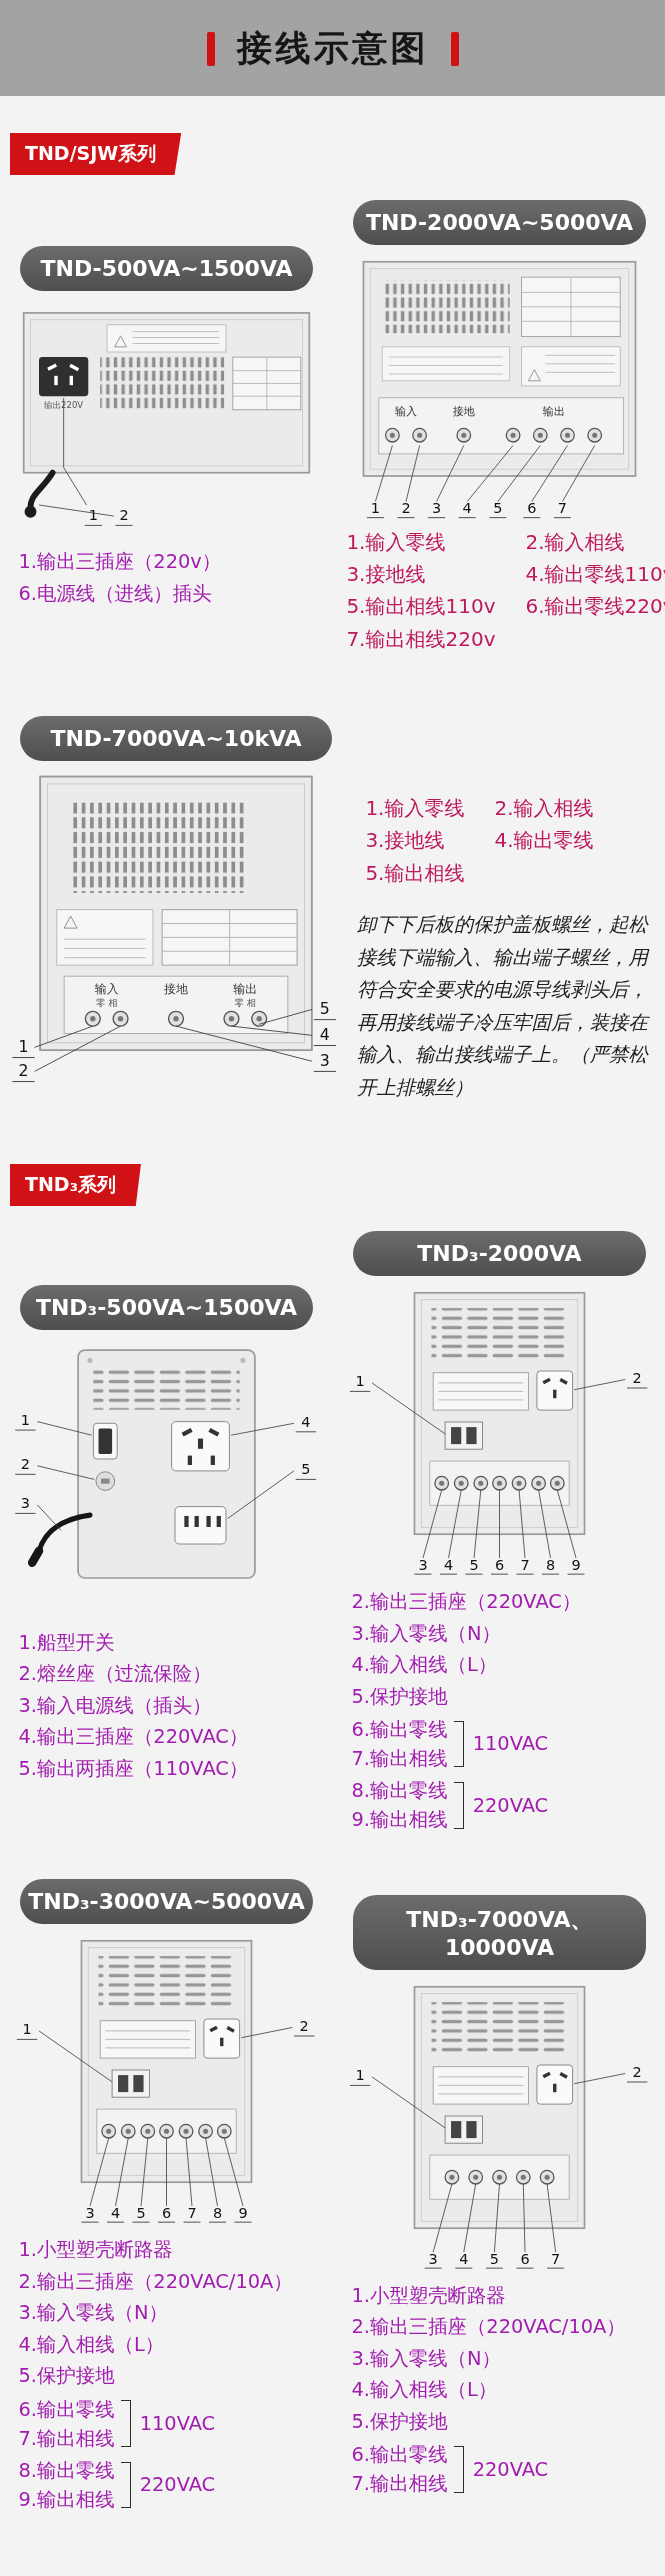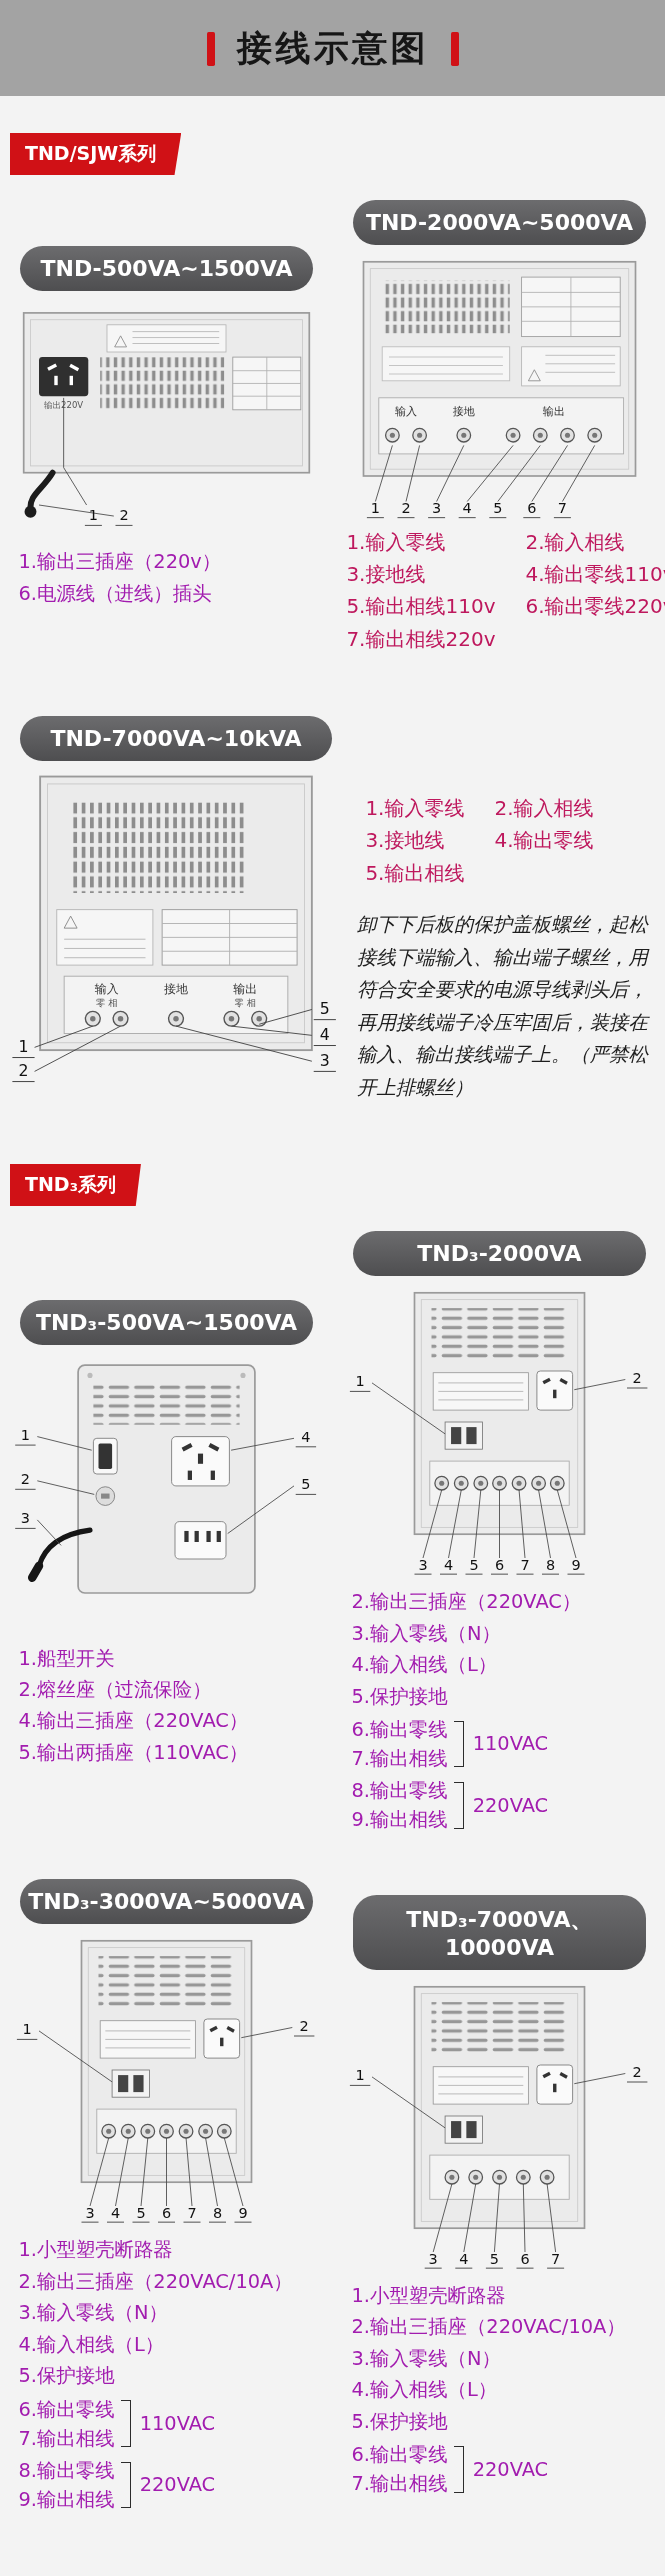--- a/index.html
+++ b/index.html
@@ -319,20 +319,21 @@
           <line x1="12" y1="204" x2="36" y2="204" stroke="#333"></line>
           <text x="354" y="102">4</text>
           <line x1="342" y1="108" x2="366" y2="108" stroke="#333"></line>
           <text x="354" y="158">5</text>
           <line x1="342" y1="164" x2="366" y2="164" stroke="#333"></line>
         </g>
       </svg>
       <div class="legend">
         <div>1.船型开关</div>
         <div>2.熔丝座（过流保险）</div>
+        <div>3.输入电源线（插头）</div>
         <div>4.输出三插座（220VAC）</div>
         <div>5.输出两插座（110VAC）</div>
       </div>
     </div>
 
     <div class="col">
       <div class="pill">TND₃-2000VA</div>
       <svg class="device" viewBox="0 0 380 345">
         <rect x="90" y="8" width="200" height="284" fill="#ebebeb" stroke="#9a9a9a" stroke-width="2"></rect>
         <rect x="98" y="16" width="184" height="268" fill="none" stroke="#c9c9c9"></rect>

